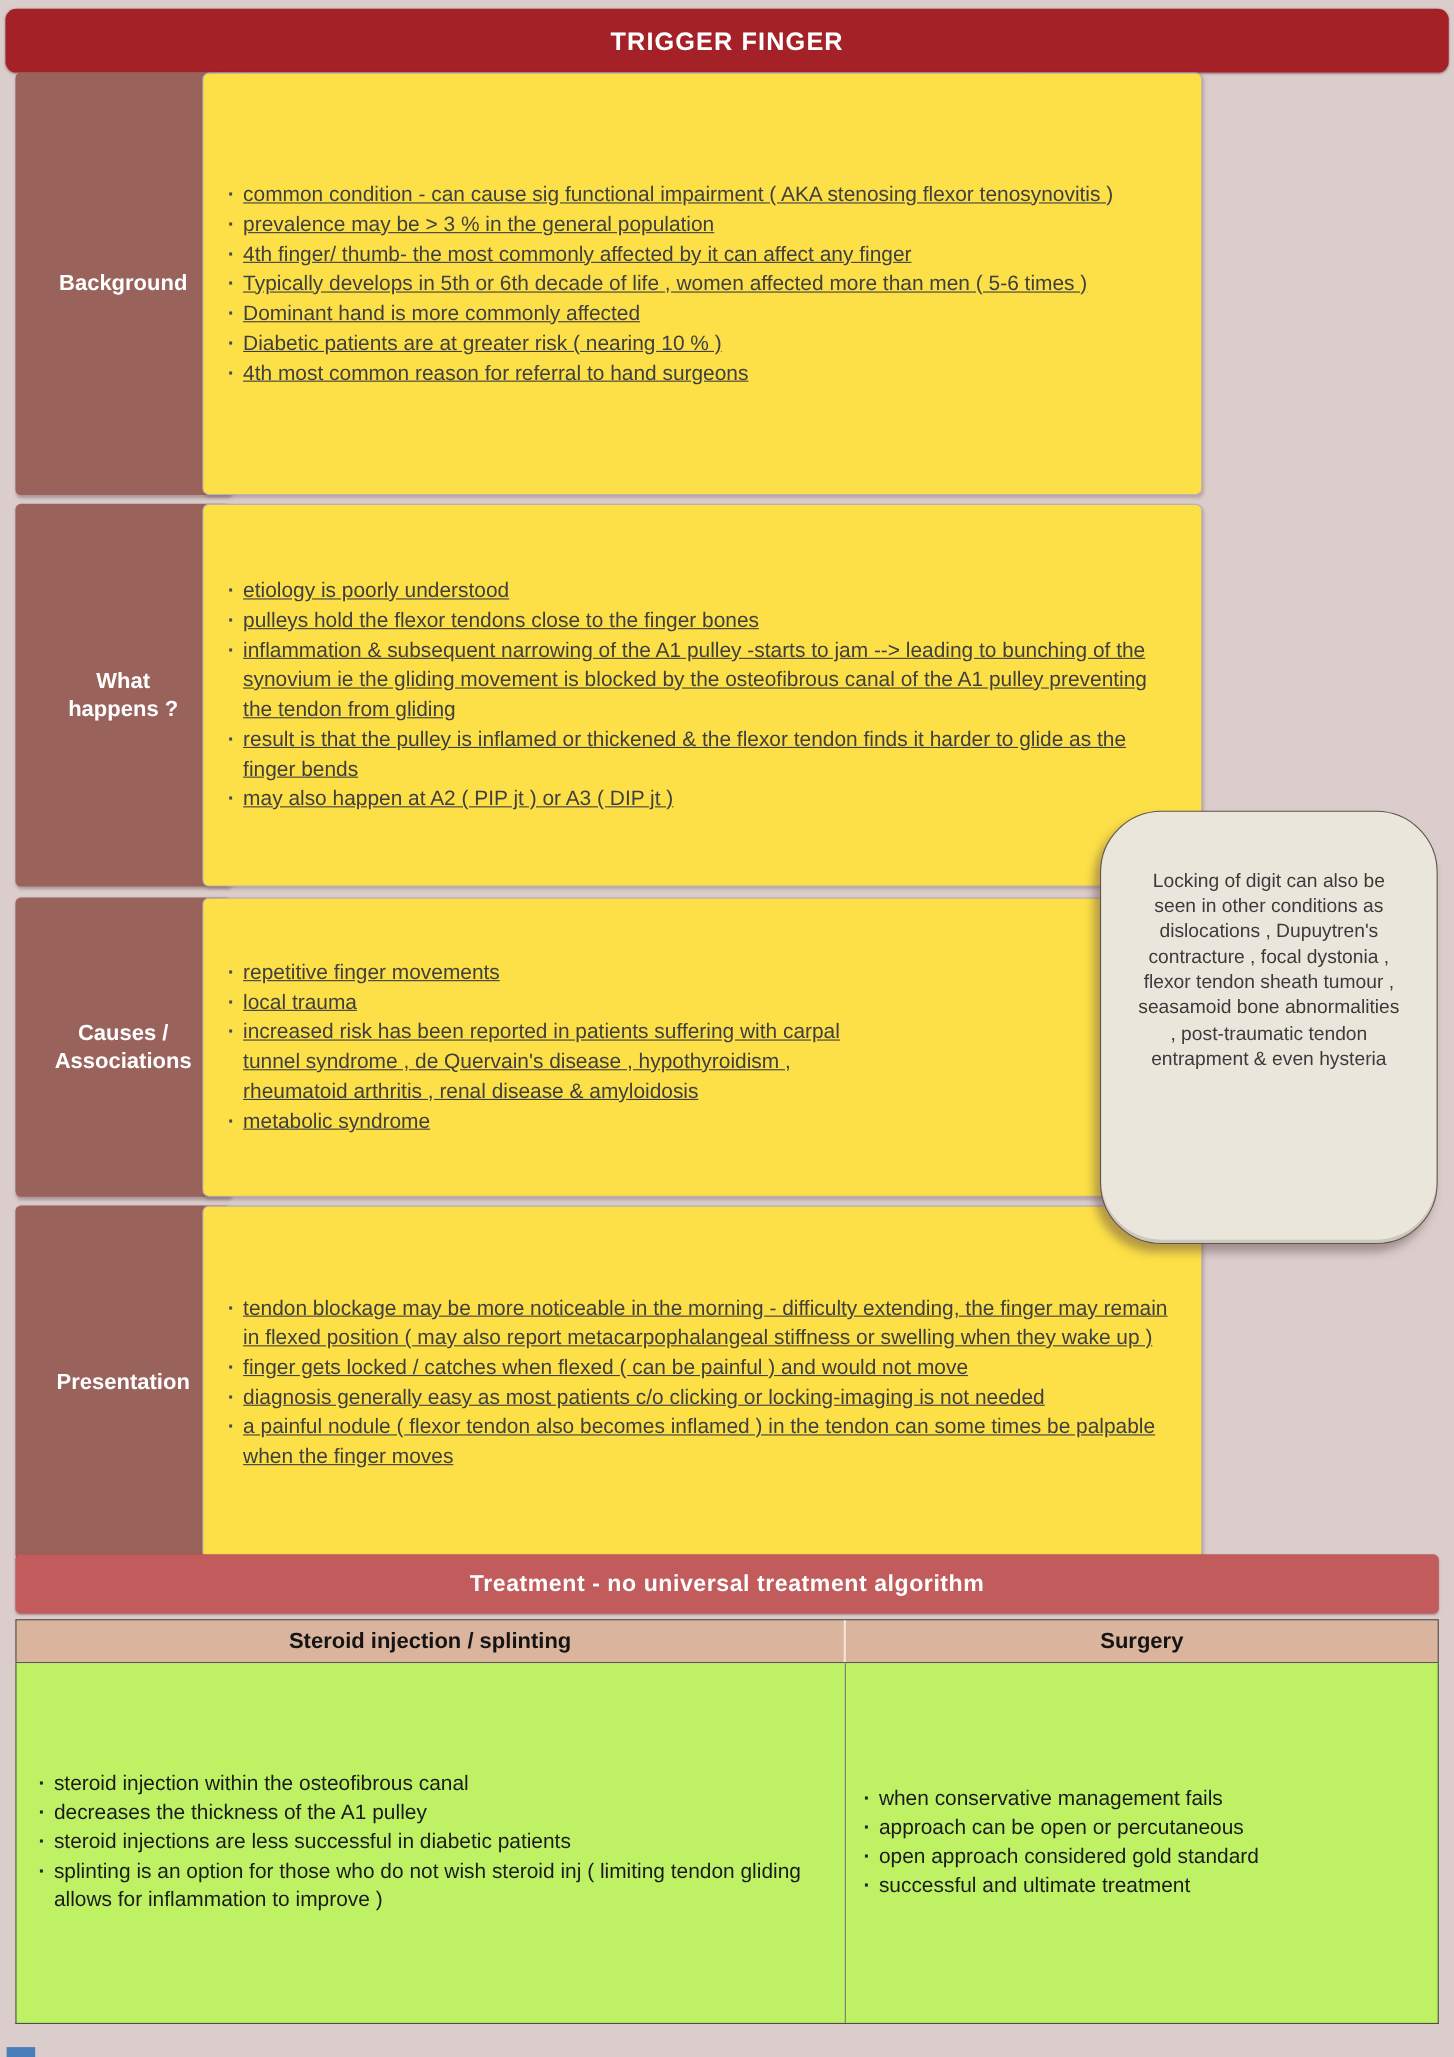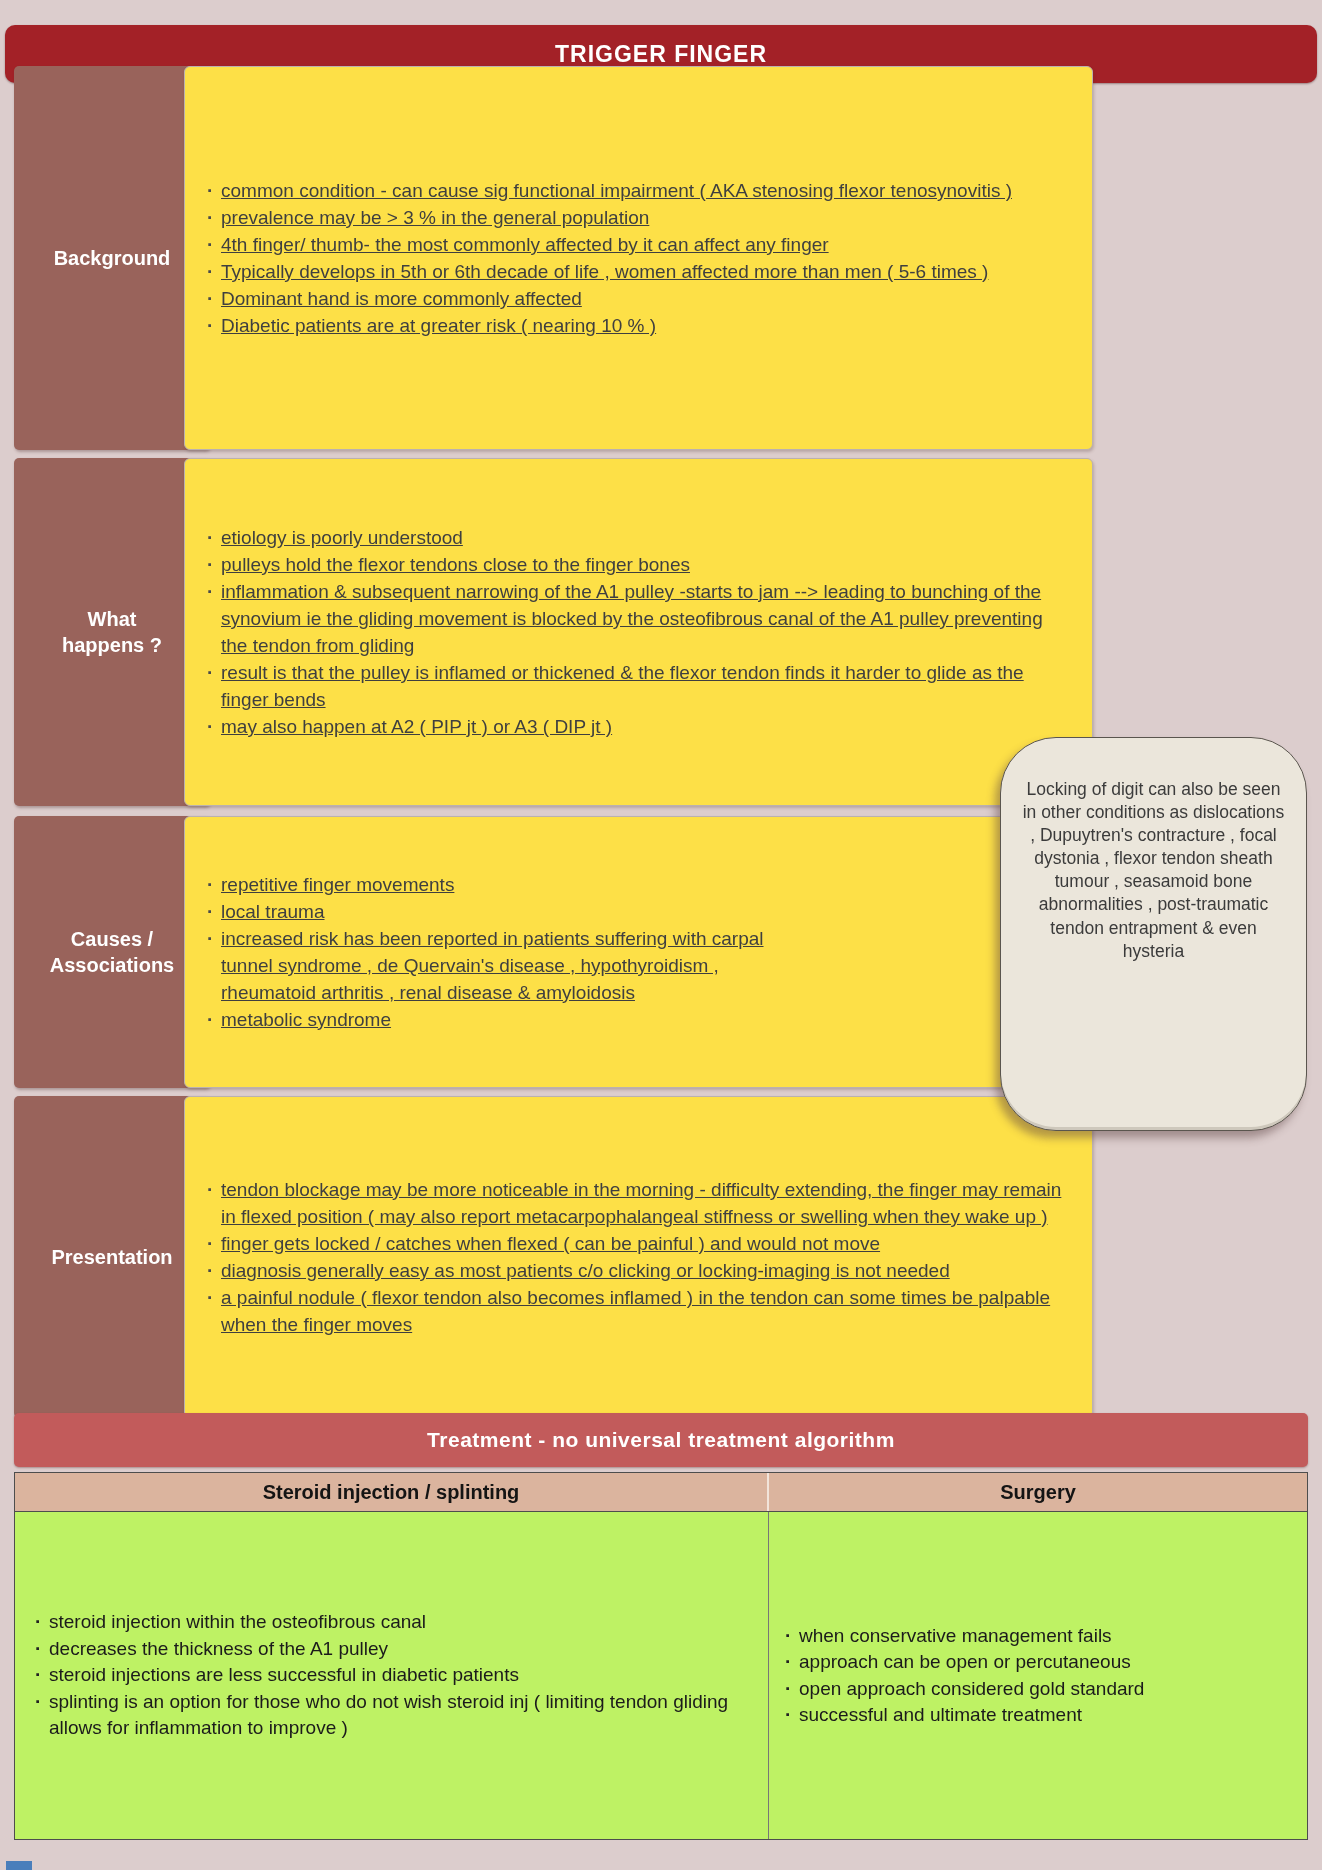--- a/index.html
+++ b/index.html
@@ -11,21 +11,20 @@
     position:relative;
     overflow:hidden;
   }
   .abs{position:absolute;}
   
   .title-bar{
     left:5px;top:8px;width:1312px;height:58px;
     background:#A32127;border-radius:10px;
     display:flex;align-items:center;justify-content:center;
     box-shadow:0 1px 2px rgba(60,20,20,.4);
-    margin-top:17px;
   }
   .title-bar h1{
     margin:0;color:#fff;font-size:23px;font-weight:bold;
     letter-spacing:1px;
   }
   
   .row{left:14px;width:1280px;}
   .row-1{top:66px;height:384px;}
   .row-2{top:458px;height:348px;}
   .row-3{top:816px;height:272px;}
@@ -62,21 +61,21 @@
   
   .callout{
     left:1000px;top:737px;width:307px;height:394px;
     background:#EBE6DB;border:1.5px solid #5A554E;border-radius:56px;
     box-sizing:border-box;
     box-shadow:-5px 7px 9px rgba(90,65,65,.45), inset 0 -3px 0 rgba(120,110,95,.25);
     z-index:5;
     display:flex;justify-content:center;
   }
   .callout p{
-    margin:0;padding:40px 20px 0 20px;
+    margin:11px;padding:40px 20px 0 20px;
     font-size:17.5px;line-height:1.32;text-align:center;color:#3B3B3B;
   }
   
   .band{
     left:14px;top:1413px;width:1294px;height:54px;
     background:#C25B5B;border-radius:5px;
     display:flex;align-items:center;justify-content:center;
     box-shadow:0 1px 2px rgba(80,30,30,.35);
   }
   .band span{color:#fff;font-weight:bold;font-size:21px;letter-spacing:.5px;}
@@ -129,20 +128,21 @@
       <span>Background</span>
     </aside>
     <div class="box">
       <ul>
         <li>common condition - can cause sig functional impairment ( AKA stenosing flexor tenosynovitis )</li>
         <li>prevalence may be &gt; 3 % in the general population</li>
         <li>4th finger/ thumb- the most commonly affected by it can affect any finger</li>
         <li>Typically develops in 5th or 6th decade of life , women affected more than men ( 5-6 times )</li>
         <li>Dominant hand is more commonly affected</li>
         <li>Diabetic patients are at greater risk  ( nearing 10 % )</li>
+        <li>4th most common reason for referral to hand surgeons</li>
       </ul>
     </div>
   </section>
 
   <section class="abs row row-2">
     <aside class="side">
       <span>What happens ?</span>
     </aside>
     <div class="box">
       <ul>

